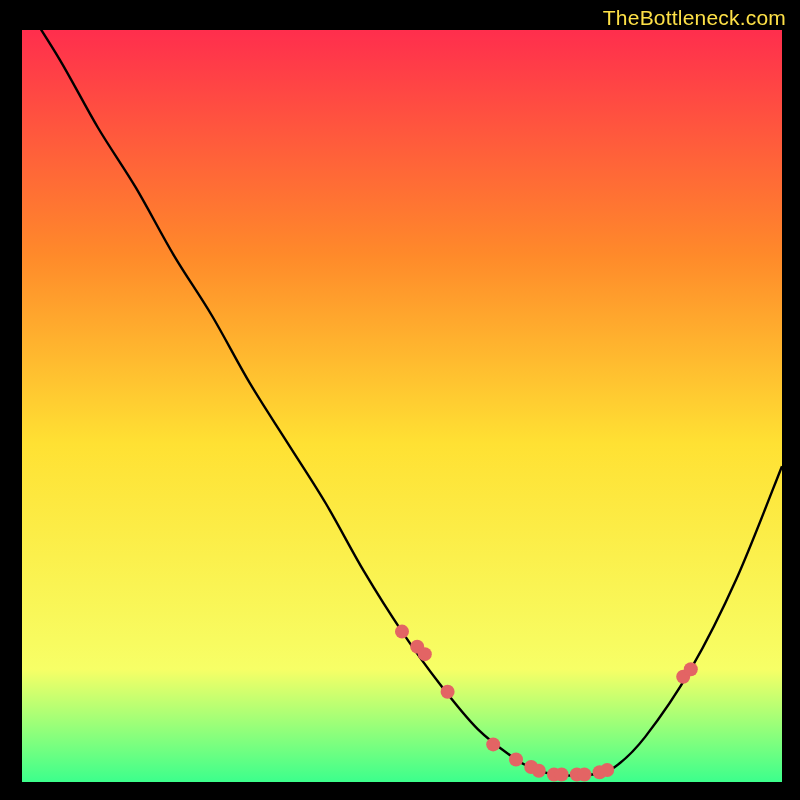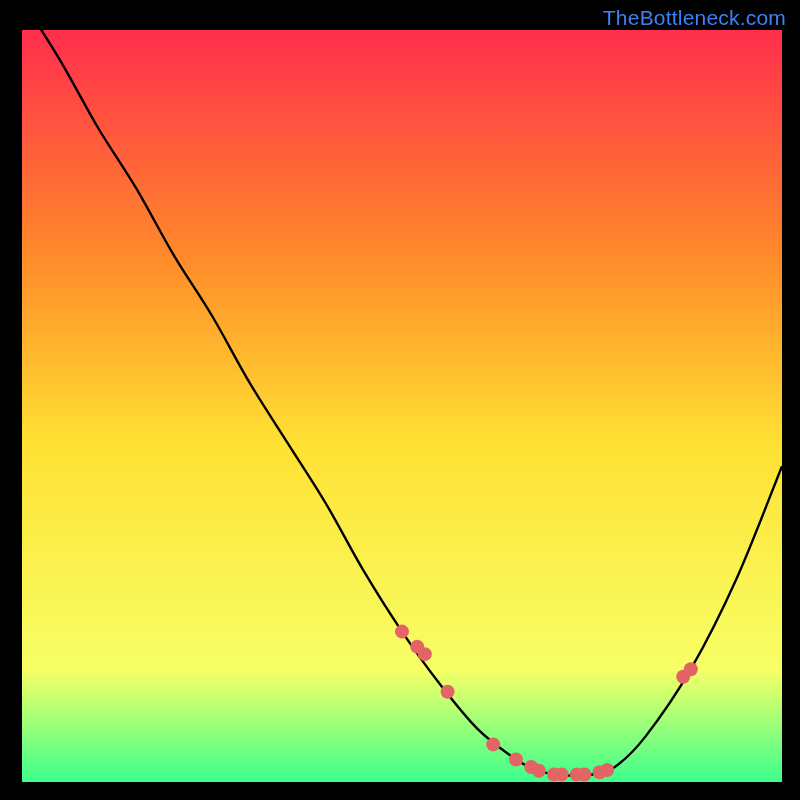--- a/index.html
+++ b/index.html
@@ -7,21 +7,21 @@
     width: 800px;
     height: 800px;
     background: #000;
     position: relative;
     font-family: Arial, Helvetica, sans-serif;
   }
   .watermark {
     position: absolute;
     top: 6px;
     right: 14px;
-    color: #3b82f6;
+    color: #fde047;
     font-size: 21px;
     font-weight: 500;
     letter-spacing: 0.2px;
     z-index: 10;
   }
   .plot {
     position: absolute;
     left: 22px;
     top: 30px;
     width: 760px;

